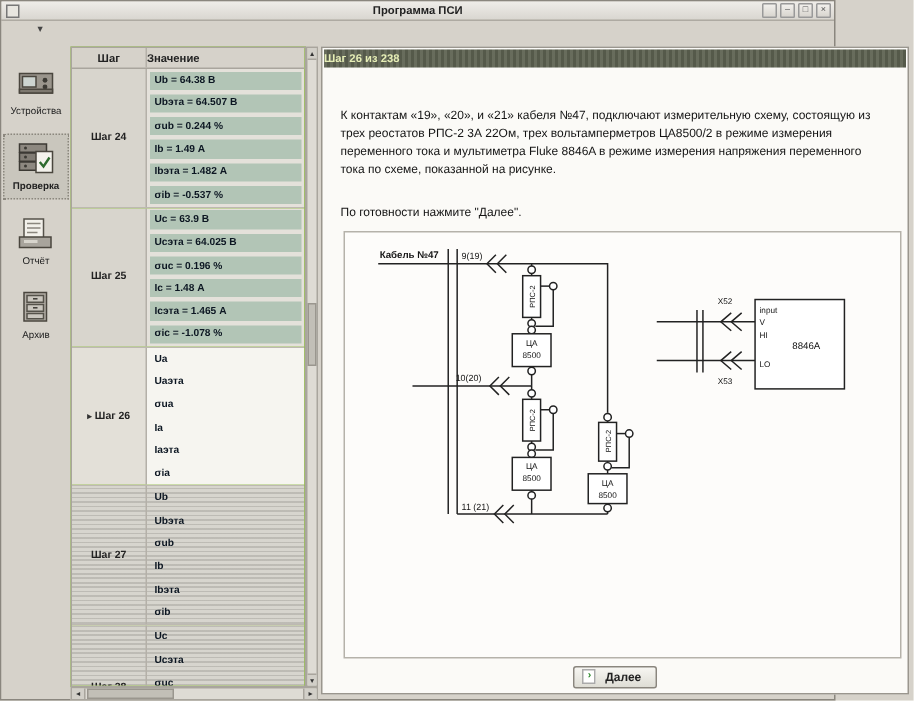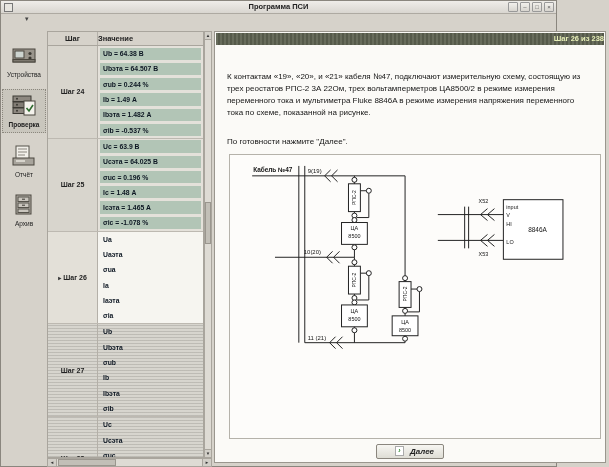--- a/index.html
+++ b/index.html
@@ -61,29 +61,29 @@
   .hscroll{position:absolute;left:46px;top:457px;width:165px;height:9px;background:#dedbd4;border:1px solid #a9a59d;}
   .hscroll .arr{position:absolute;top:0;width:9px;height:7px;font-size:4.5px;text-align:center;line-height:7px;color:#333;background:#d2cfc8;}
   .hscroll .lf{left:0;border-right:1px solid #a9a59d;}
   .hscroll .rt{right:0;border-left:1px solid #a9a59d;}
   .hscroll .thumb{position:absolute;left:10px;top:0;width:58px;height:7px;background:#c2bfb7;border:1px solid #9a968e;}
 
   
   .main{position:absolute;left:213px;top:30px;width:392px;height:432px;background:#fbfaf7;border:1px solid #9a968e;}
   .step-banner{margin:1px;height:12px;background:#5c6150;
     background-image:repeating-linear-gradient(90deg,rgba(255,255,255,.07) 0 2px,rgba(0,0,0,.08) 2px 4px);
-    color:#e6eeb6;font-size:7.5px;font-weight:bold;text-align:right;line-height:12px;}
+    color:#e6eeb6;font-size:7.5px;font-weight:bold;text-align:left;line-height:12px;}
   .content{padding:8px 14px 0 12px;}
   .prep-heading{font-size:9px;font-weight:bold;color:#1e3a1a;margin:0 0 7px 0;}
   .para{font-size:8px;line-height:1.5;color:#141414;margin:17px 0 8px 0;}
   .diagram-box{position:absolute;left:14px;top:122px;width:372px;height:285px;border:1px solid #b5b2aa;background:#fdfcfa;}
   .diagram-box svg{display:block;width:100%;height:100%;}
   .next-row{position:absolute;left:0;right:0;bottom:3px;display:flex;justify-content:center;}
   .next-btn{display:flex;align-items:center;gap:6px;border:1px solid #8a867e;border-radius:2px;
-    background:linear-gradient(#f7f6f2,#deddd5);padding:1px 9px 2px 18px;font-size:8px;font-weight:bold;color:#222;font-style:italic;}
+    background:linear-gradient(#f7f6f2,#deddd5);padding:1px 9px 2px 5px;font-size:8px;font-weight:bold;color:#222;}
   .next-arrow{display:inline-block;border:1px solid #aaa;background:#fff;color:#2e8b2e;
     font-size:7px;line-height:8px;width:9px;height:10px;text-align:center;font-weight:bold;}
 
   svg text{fill:#141414;}
   svg .ln{stroke:#222;stroke-width:1;fill:none;}
   svg .box{fill:#fff;stroke:#222;stroke-width:1;}
   svg .term{fill:#fff;stroke:#222;stroke-width:1;}
 </style>
 </head>
 <body>

